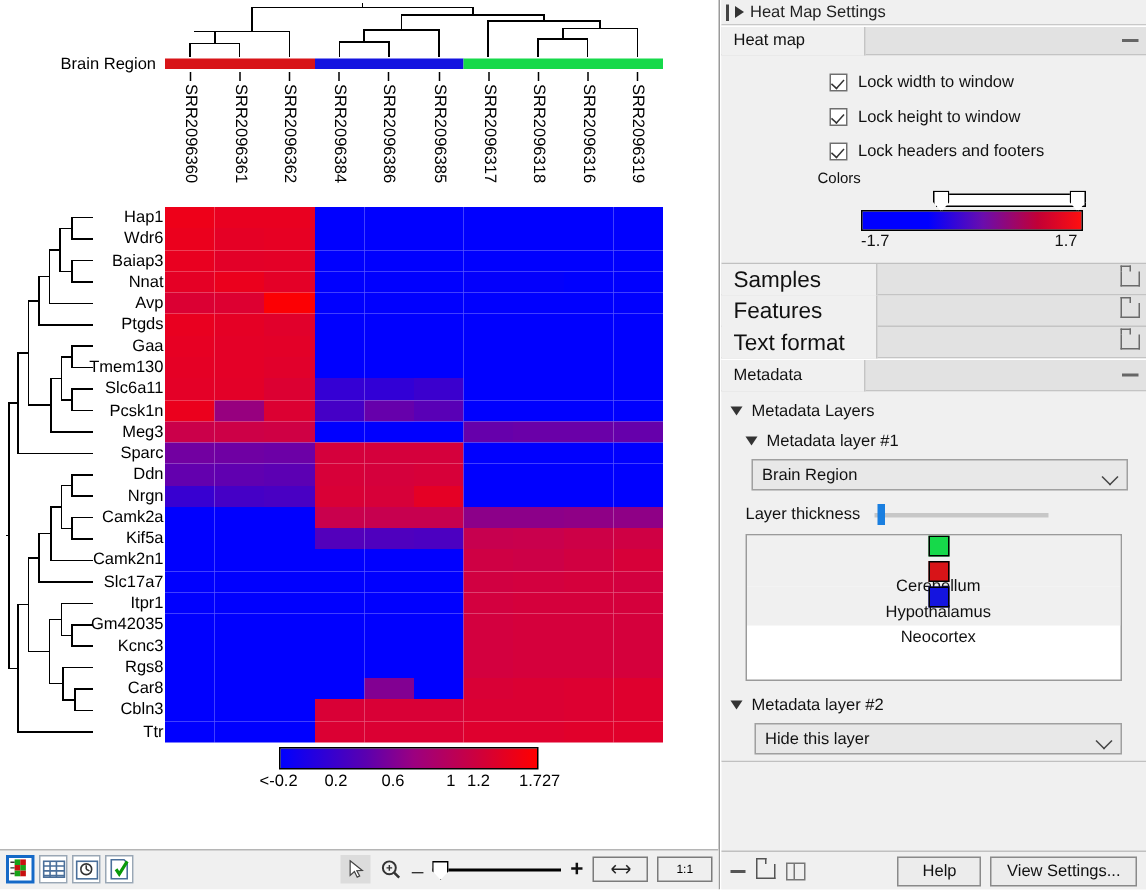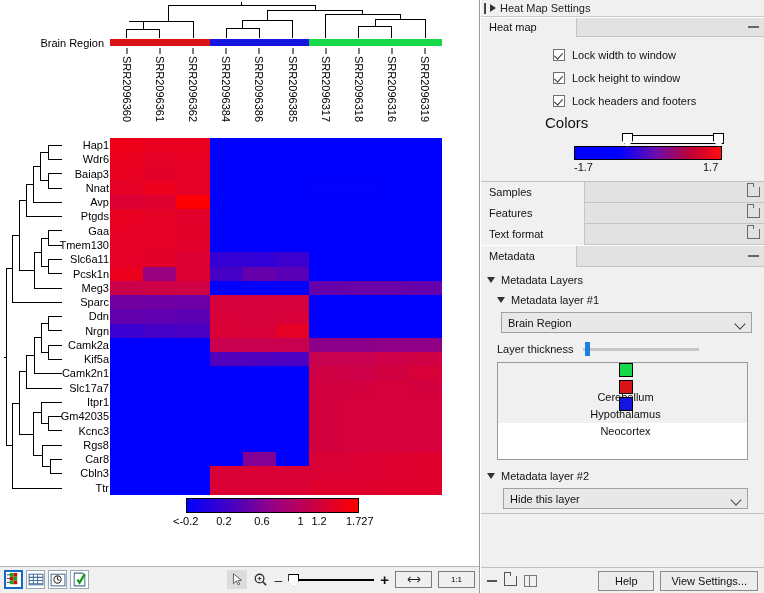--- a/index.html
+++ b/index.html
@@ -212,21 +212,21 @@
     border: 1px solid #6f6f6f; position: relative; box-sizing: border-box;
     flex: 0 0 auto;
   }
   .chk.on::after {
     content: ''; position: absolute; left: 2px; top: 1px;
     width: 4px; height: 7px; border: solid #333;
     border-width: 0 1.6px 1.6px 0; transform: rotate(42deg);
   }
   .lbl { font-size: 11px; color: #111; }
 
-  #colors-label { font-size: 15px; color: #111; margin: 2px 0 2px 0; }
+  #colors-label { font-size: 10px; color: #111; margin: 2px 0 2px 0; }
   #color-slider-wrap { position: relative; height: 40px; margin-top: 2px; }
   #color-range {
     position: absolute; left: 85px; top: 13px; width: 148px; height: 14px;
     border: 1px solid #000; box-sizing: border-box;
     background: linear-gradient(to right, #0000ff 0%, #0000ff 30%, #6a0dad 55%, #c20036 80%, #ff0f0f 100%);
   }
   .range-handle {
     position: absolute; top: 0px; width: 11px; height: 14px;
     background: #fff; border: 1px solid #000; box-sizing: border-box;
     clip-path: polygon(0 0, 100% 0, 100% 55%, 50% 100%, 0 55%);
@@ -240,21 +240,21 @@
   }
 
   
   .strip-row {
     height: 21px; display: flex; align-items: center;
     background: #e2e2e2; border-bottom: 1px solid #c4c4c4;
     box-sizing: border-box;
   }
   .strip-row .tab {
     height: 21px; min-width: 104px; padding-left: 8px;
-    display: flex; align-items: center; font-size: 11px; color: #111;
+    display: flex; align-items: center; font-size: 15px; color: #111;
     background: #f0f0f0; border-right: 1px solid #c4c4c4; box-sizing: border-box;
   }
 
   
   .tree-row {
     display: flex; align-items: center; gap: 6px;
     height: 20px; font-size: 11px; color: #111;
   }
   .tree-row.indent1 { padding-left: 10px; }
   .combo {

